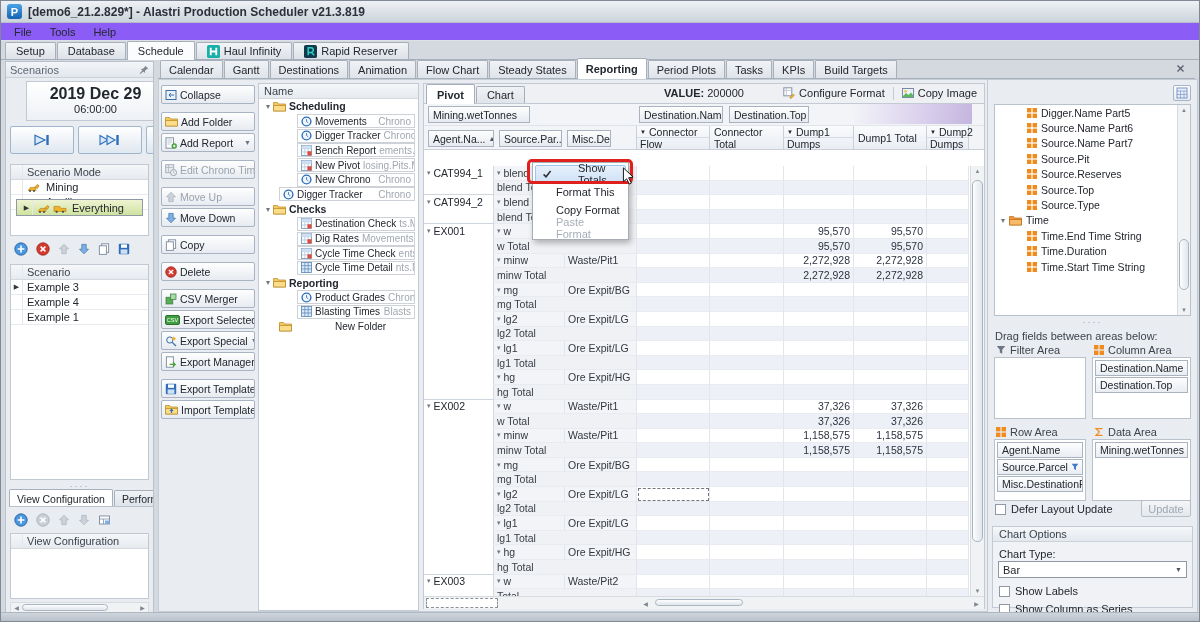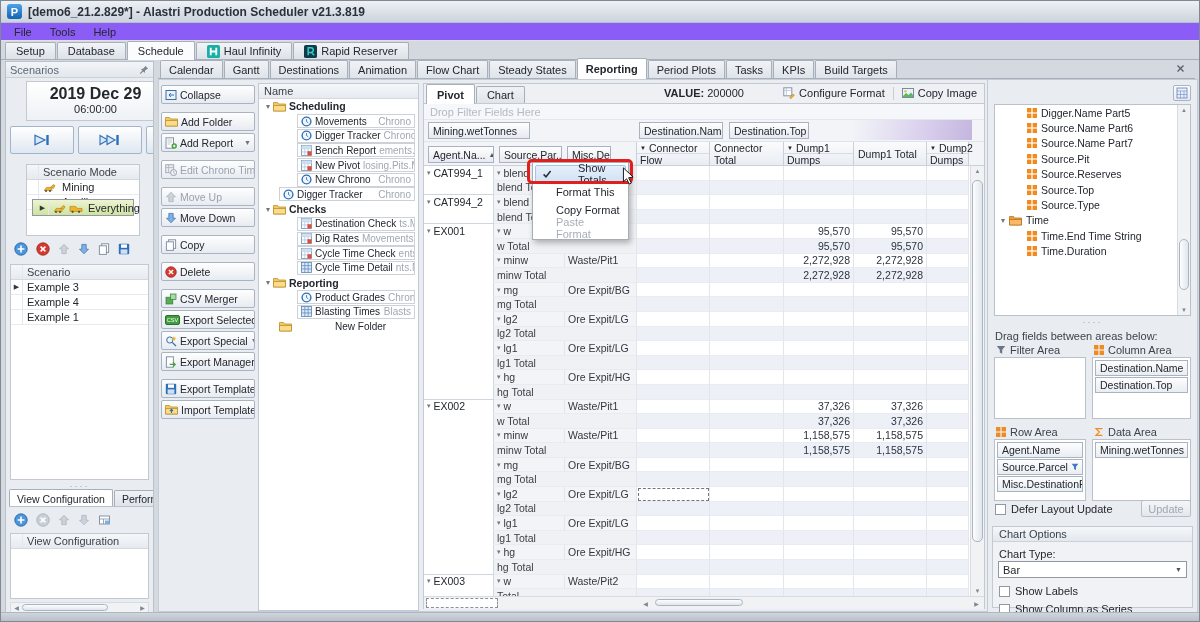--- a/index.html
+++ b/index.html
@@ -249,21 +249,21 @@
           <span class="ic">
             <svg width="26" height="14" viewBox="0 0 26 14">
               <path d="M3 2.5L11 7l-8 4.5z" fill="#d9e7f7" stroke="#2d6fb8" stroke-width="1.1"></path>
               <path d="M10 2.5L18 7l-8 4.5z" fill="#d9e7f7" stroke="#2d6fb8" stroke-width="1.1"></path>
               <path d="M20.5 2v10" stroke="#2d6fb8" stroke-width="2.4"></path>
             </svg>
           </span>
         </div>
         <div class="pbtn"></div>
       </div>
-    <div class="stbl" style="left:20px;top:102px;width:114px;height:72px;">
+    <div class="stbl" style="left:4px;top:102px;width:139px;height:72px;">
       <div class="tblh">
           <span class="gut"></span>
         <span style="padding-left:4px;">Scenario Mode</span>
         </div>
       <div id="moderows">
           <div class="trow">
             <span class="gut"></span>
             <span class="lbl">
               <span class="ic">
                 <svg width="14" height="10" viewBox="0 0 14 10">
@@ -803,21 +803,20 @@
               <svg width="12" height="10" viewBox="0 0 12 10">
                 <rect x=".5" y=".5" width="11" height="9" fill="#eaf2fb" stroke="#7a8aa0"></rect>
                 <circle cx="3.5" cy="3.2" r="1.2" fill="#f0c030"></circle>
                 <path d="M1 8l3-3 2.5 2L9 4.5 11 7v2H1z" fill="#5cb85c"></path>
               </svg>
             </span>
             <span>Copy Image</span>
           </div>
         </div>
     </div>
-    <div class="pfilter">Drop Filter Fields Here</div>
     <div class="pfields" id="pfields">
       <div class="pwash"></div>
     <div class="pill" style="left: 4px; width: 102px;">
           <span>Mining.wetTonnes</span>
         </div>
         <div class="pill" style="left: 215px; width: 84px;">
           <span>Destination.Name</span>
         </div>
         <div class="pill" style="left: 305px; width: 80px;">
           <span>Destination.Top</span>
@@ -1463,20 +1462,31 @@
           <span class="ic">
             <svg width="10" height="10" viewBox="0 0 10 10">
               <rect width="4.4" height="4.4" fill="#f08c1e"></rect>
               <rect x="5.6" width="4.4" height="4.4" fill="#f08c1e"></rect>
               <rect y="5.6" width="4.4" height="4.4" fill="#f08c1e"></rect>
               <rect x="5.6" y="5.6" width="4.4" height="4.4" fill="#f08c1e"></rect>
             </svg>
           </span>
           <span>Time.Duration</span>
         </div>
+        <div class="fitem" style="padding-left: 32px;">
+          <span class="ic">
+            <svg width="10" height="10" viewBox="0 0 10 10">
+              <rect width="4.4" height="4.4" fill="#f08c1e"></rect>
+              <rect x="5.6" width="4.4" height="4.4" fill="#f08c1e"></rect>
+              <rect y="5.6" width="4.4" height="4.4" fill="#f08c1e"></rect>
+              <rect x="5.6" y="5.6" width="4.4" height="4.4" fill="#f08c1e"></rect>
+            </svg>
+          </span>
+          <span>Time.Start Time String</span>
+        </div>
         <div class="flscroll">
         <span style="position:absolute;top:2px;left:0;right:0;text-align:center;font-size:6px;color:#7d8793;">▲</span>
         <div class="flthumb"></div>
         <span style="position:absolute;bottom:2px;left:0;right:0;text-align:center;font-size:6px;color:#7d8793;">▼</span>
       </div>
     </div>
     <div class="dots" style="top:237px;">····</div>
     <div class="rphint">Drag fields between areas below:</div>
     <div class="ahead" style="left:8px;top:264px;">
       <span class="ic" id="ic-funnel">

